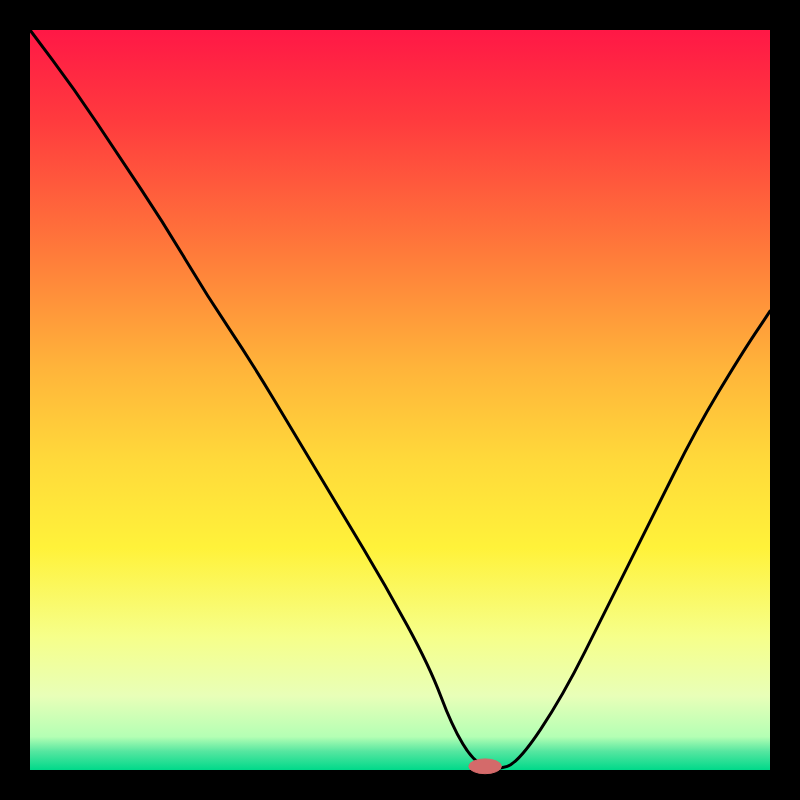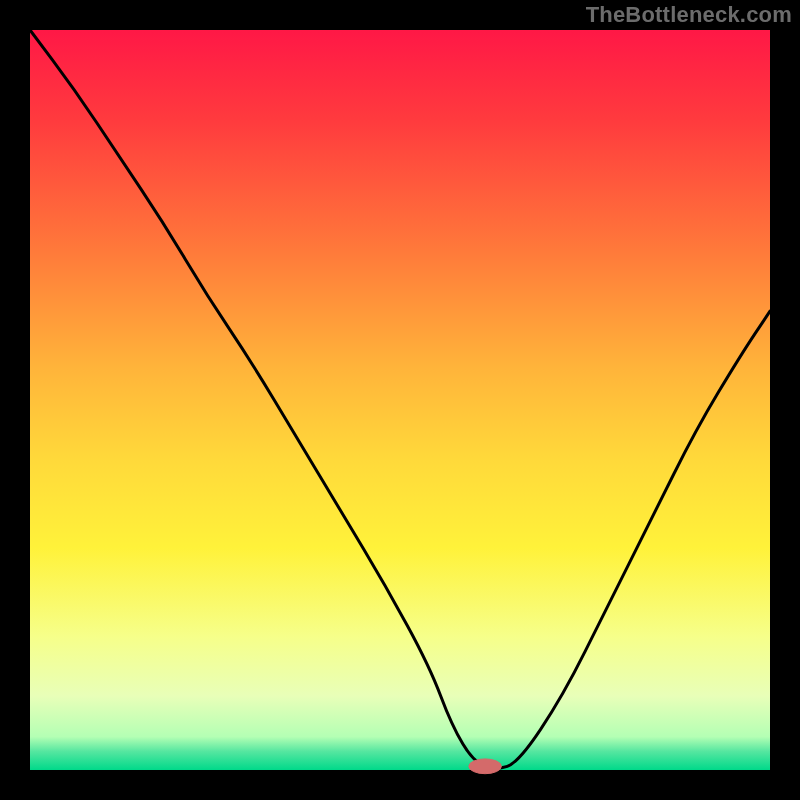--- a/index.html
+++ b/index.html
@@ -30,21 +30,20 @@
   svg.plot {
     position: absolute;
     left: 0;
     top: 0;
   }
 </style>
 </head>
 <body>
 <div class="frame">
 
-  <div class="watermark">TheBottleneck.com</div>
 
   <svg class="plot" width="800" height="800" viewBox="0 0 800 800">
     <defs>
       <linearGradient id="bgGrad" x1="0" y1="0" x2="0" y2="1">
           <stop offset="0%" stop-color="#ff1846"></stop>
           <stop offset="12%" stop-color="#ff3a3e"></stop>
           <stop offset="30%" stop-color="#ff7a3a"></stop>
           <stop offset="45%" stop-color="#ffb23a"></stop>
           <stop offset="57.99999999999999%" stop-color="#ffd93a"></stop>
           <stop offset="70%" stop-color="#fff23a"></stop>

